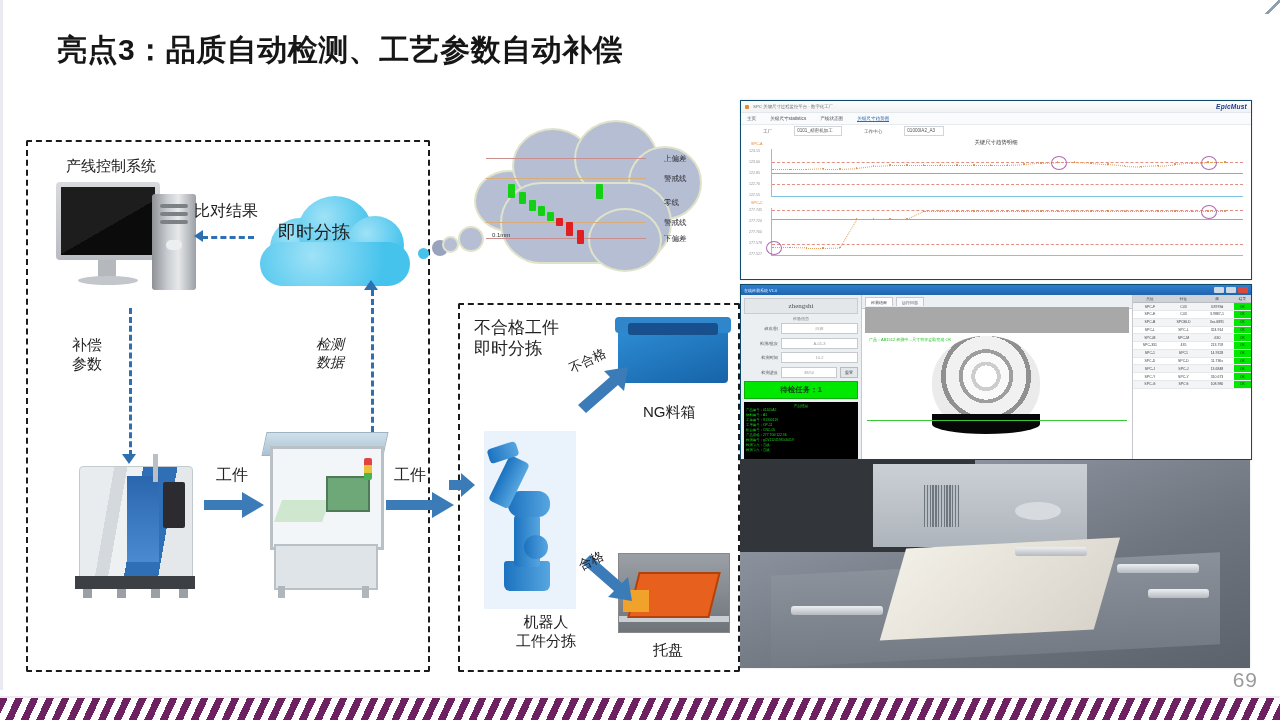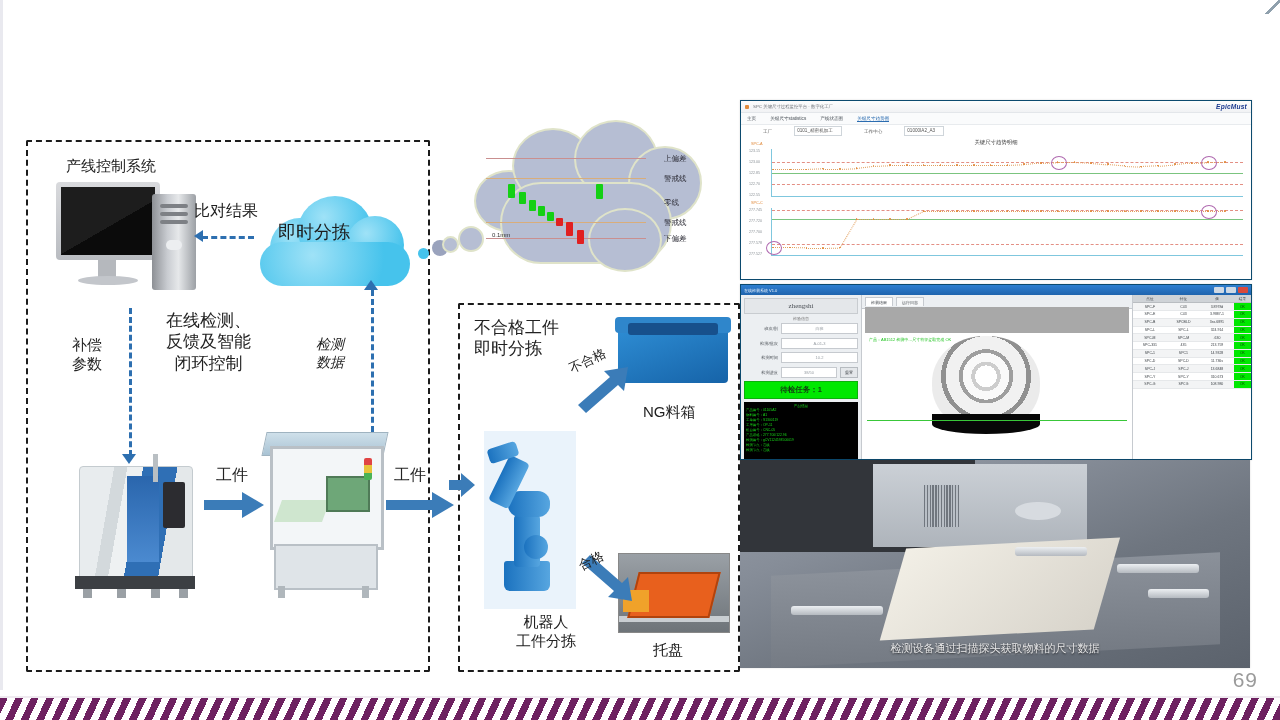--- a/index.html
+++ b/index.html
@@ -218,20 +218,21 @@
     font-size:11px;color:#e9e9ea;text-shadow:0 1px 2px rgba(0,0,0,.75);}
 </style>
 </head>
 <body>
 
 <div class="slide">
 
   <div class="edge-left"></div>
   <div class="corner-tr"></div>
 
+  <div class="title">亮点3：品质自动检测、工艺参数自动补偿</div>
 
   <div class="diagram">
 
     <div class="dash-box box-a"></div>
     <div class="dash-box box-b"></div>
 
     <div class="pc">
       <div class="monitor">
           <div class="screen"></div>
         </div>
@@ -295,21 +296,20 @@
     <div class="tri tri-left" style="left:168px;top:90px;"></div>
 
     <div class="vdash" style="left:103px;top:168px;height:148px;"></div>
     <div class="tri tri-down" style="left:96px;top:314px;"></div>
     <div class="lbl lbl-comp-param">补偿<br>参数</div>
 
     <div class="vdash" style="left:345px;top:150px;height:160px;"></div>
     <div class="tri tri-up" style="left:338px;top:140px;"></div>
     <div class="lbl lbl-detect-data">检测<br>数据</div>
 
-    <div class="lbl lbl-online">在线检测、<br>反馈及智能<br>闭环控制</div>
 
     <div class="cnc">
       <div class="cnc-body"></div>
       <div class="cnc-door"></div>
       <div class="cnc-panel"></div>
       <div class="cnc-top"></div>
       <div class="cnc-base"></div>
       <div class="cnc-foot" style="left:12px"></div>
       <div class="cnc-foot" style="left:46px"></div>
       <div class="cnc-foot" style="left:80px"></div>
@@ -690,20 +690,19 @@
       <div class="ph-dark"></div>
       <div class="ph-head"></div>
       <div class="ph-grill"></div>
       <div class="ph-spindle"></div>
       <div class="ph-table"></div>
       <div class="ph-plate"></div>
       <div class="ph-cyl" style="left:10%;top:70%;width:18%"></div>
       <div class="ph-cyl" style="left:54%;top:42%;width:14%"></div>
       <div class="ph-cyl" style="left:74%;top:50%;width:16%"></div>
       <div class="ph-cyl" style="left:80%;top:62%;width:12%"></div>
-      <div class="ph-cap">检测设备通过扫描探头获取物料的尺寸数据</div>
     </div>
   </div>
 
   <div class="bottom-rule"></div>
   <div class="bottom-stripe"></div>
   <div class="page-num">69</div>
 </div>
 
 </body></html>

